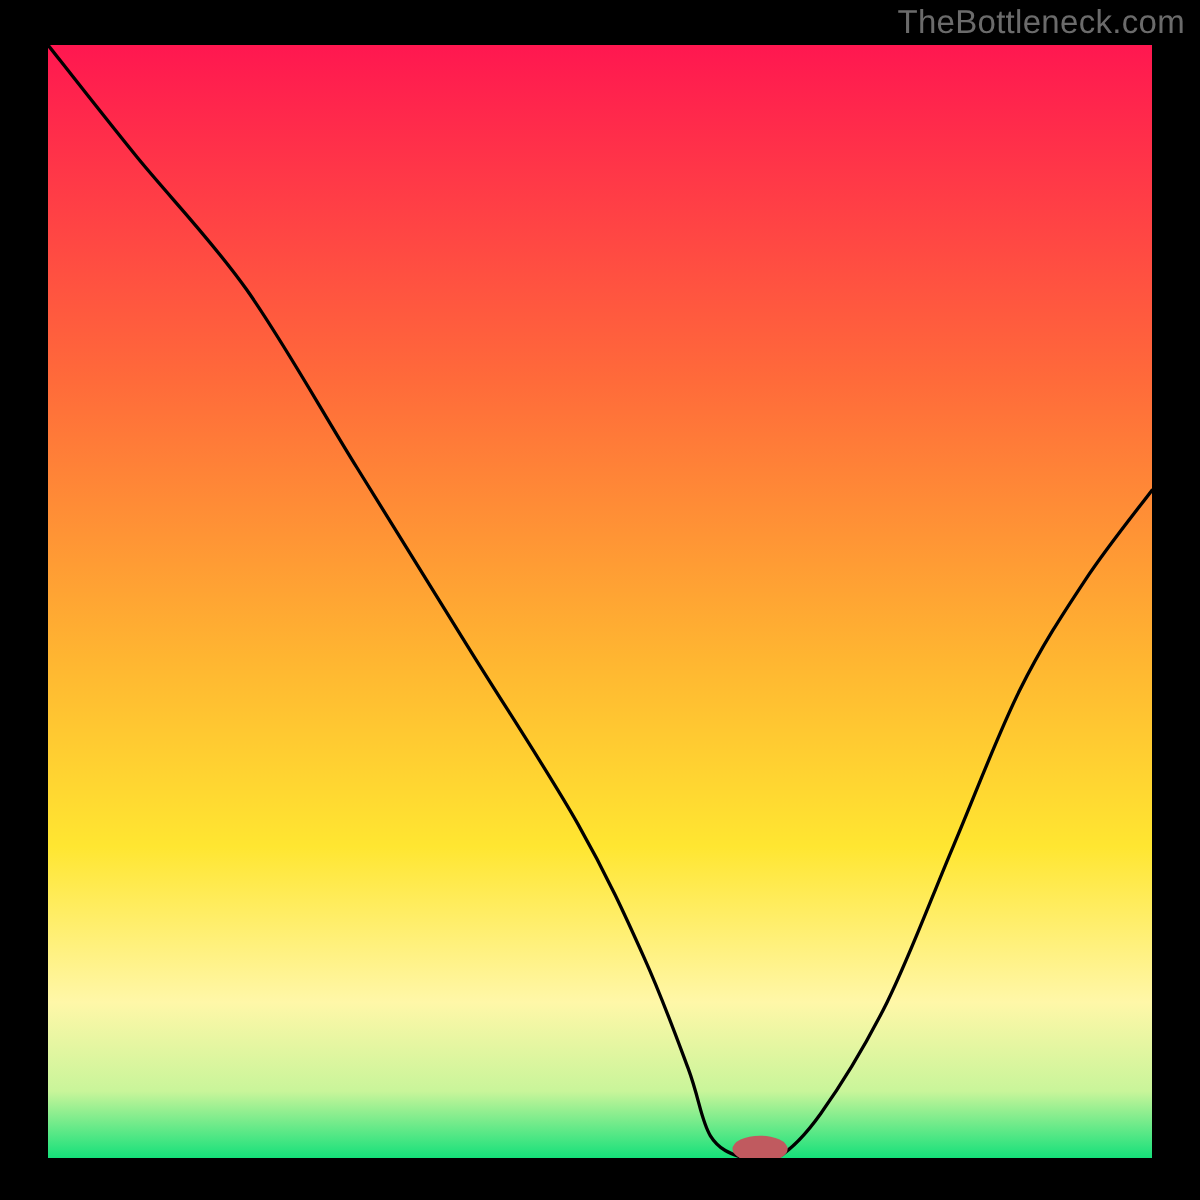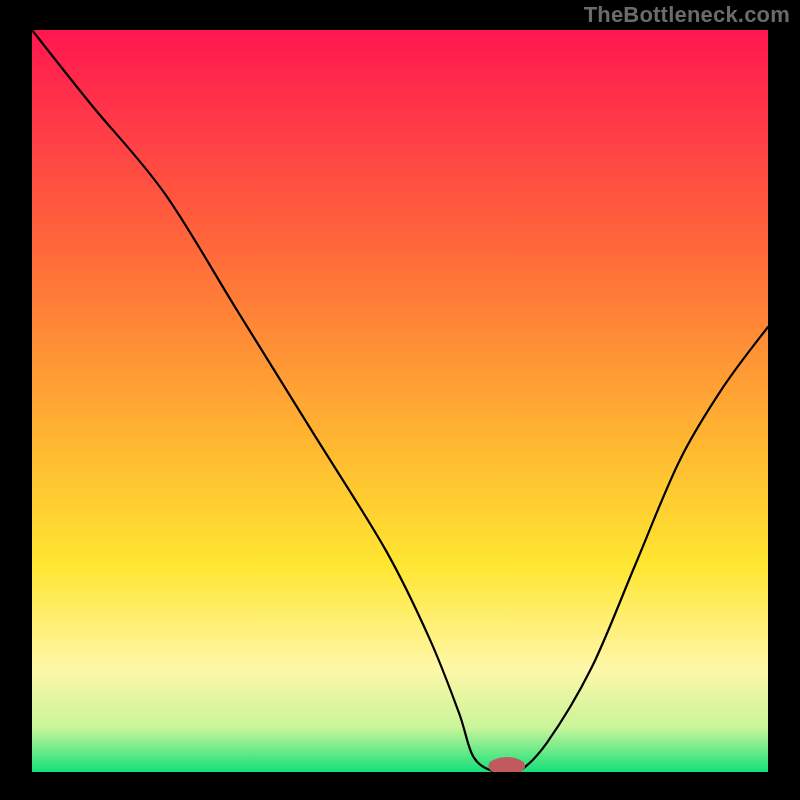--- a/index.html
+++ b/index.html
@@ -16,21 +16,21 @@
     width: 800px;
     height: 800px;
     background: #000;
   }
   .watermark {
     position: absolute;
     top: 2px;
     right: 10px;
     color: #6b6b6b;
     font-size: 22px;
-    font-weight: 700;
+    font-weight: 400;
     letter-spacing: 0.2px;
     z-index: 5;
   }
   .plot-area {
     position: absolute;
     left: 32px;
     top: 30px;
     width: 736px;
     height: 742px;
     overflow: hidden;

